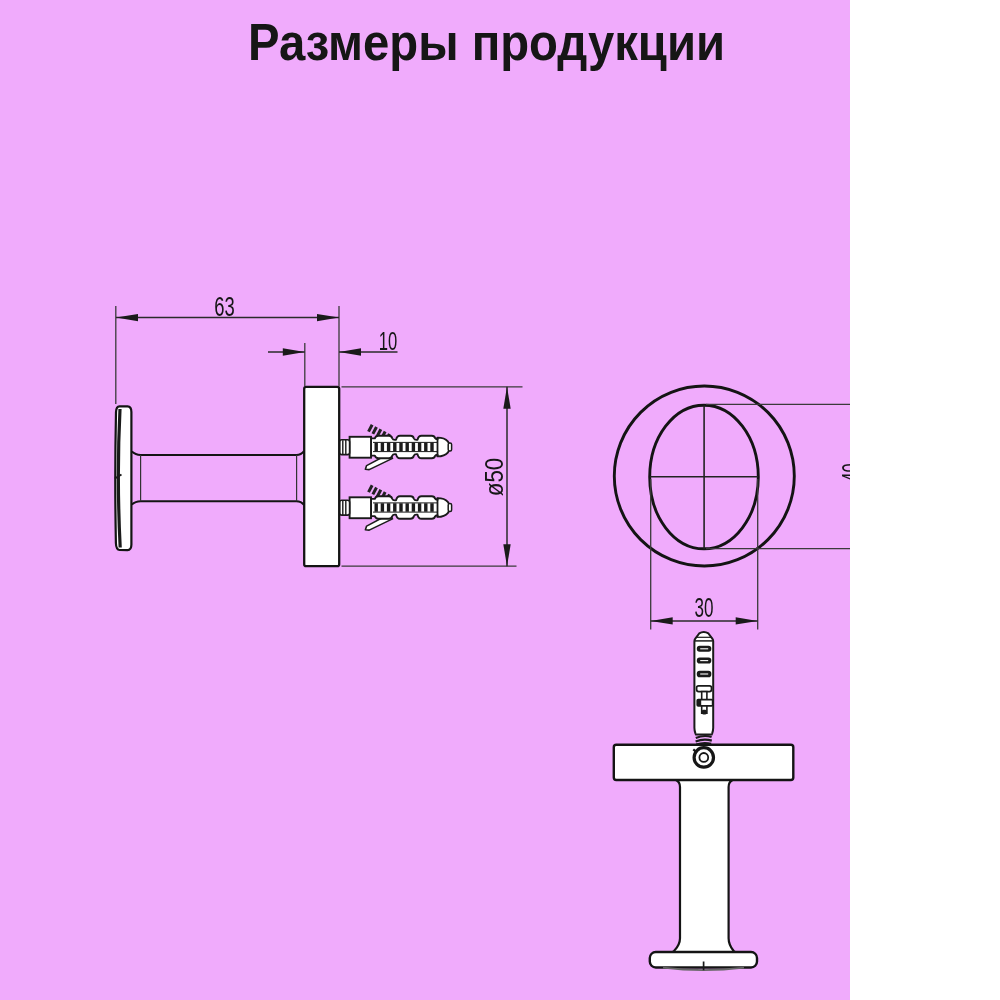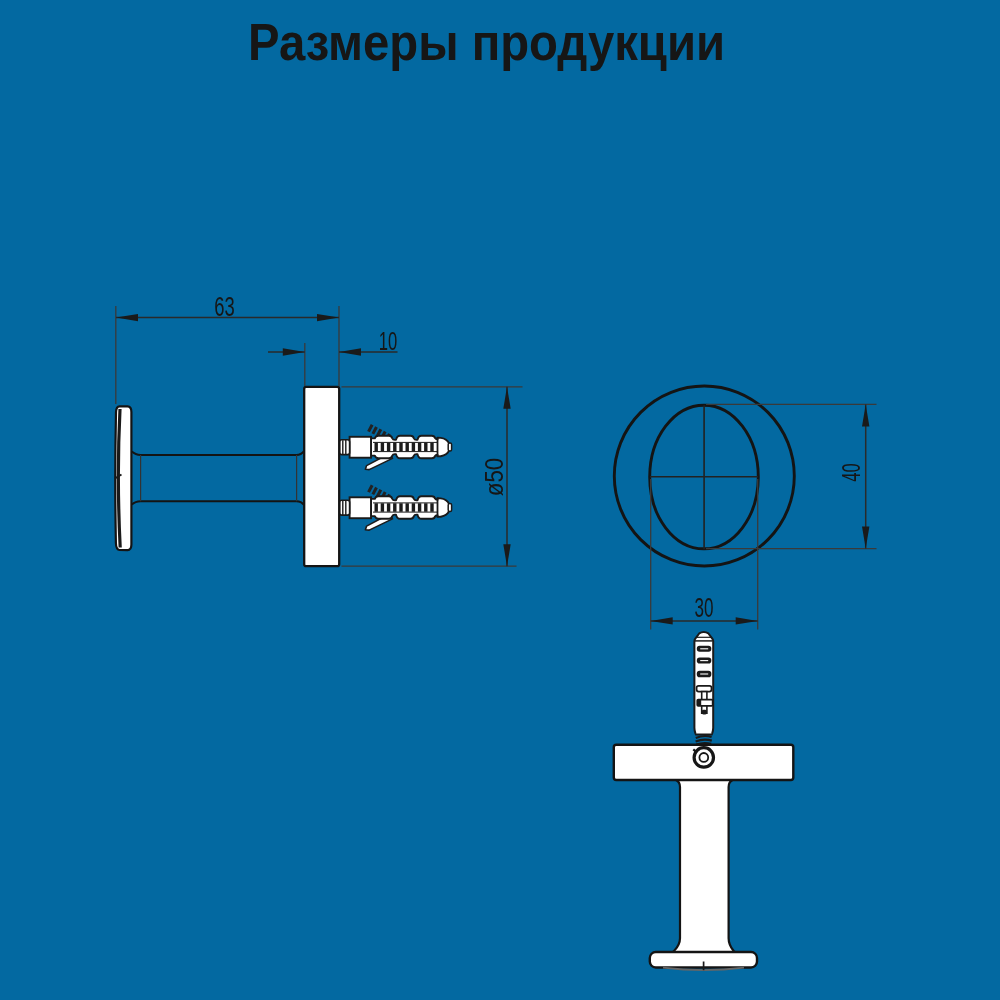--- a/index.html
+++ b/index.html
@@ -1,16 +1,16 @@
 <!DOCTYPE html>
 <html><head>
 <meta charset="utf-8">
 <style>
   html,body{margin:0;padding:0;background:#ffffff;}
-  .wrap{width:1000px;height:1000px;position:relative;background:#0369a1;overflow:hidden;}
+  .wrap{width:850px;height:1000px;position:relative;background:#f0abfc;overflow:hidden;}
   svg{position:absolute;left:0;top:0;filter:blur(0.35px);}
   text{font-family:"Liberation Sans", sans-serif;fill:#161616;}
 </style>
 </head>
 <body>
 <div class="wrap">
 <svg width="1000" height="1000" viewBox="0 0 1000 1000">
   <defs>
     <g id="screw">
 

